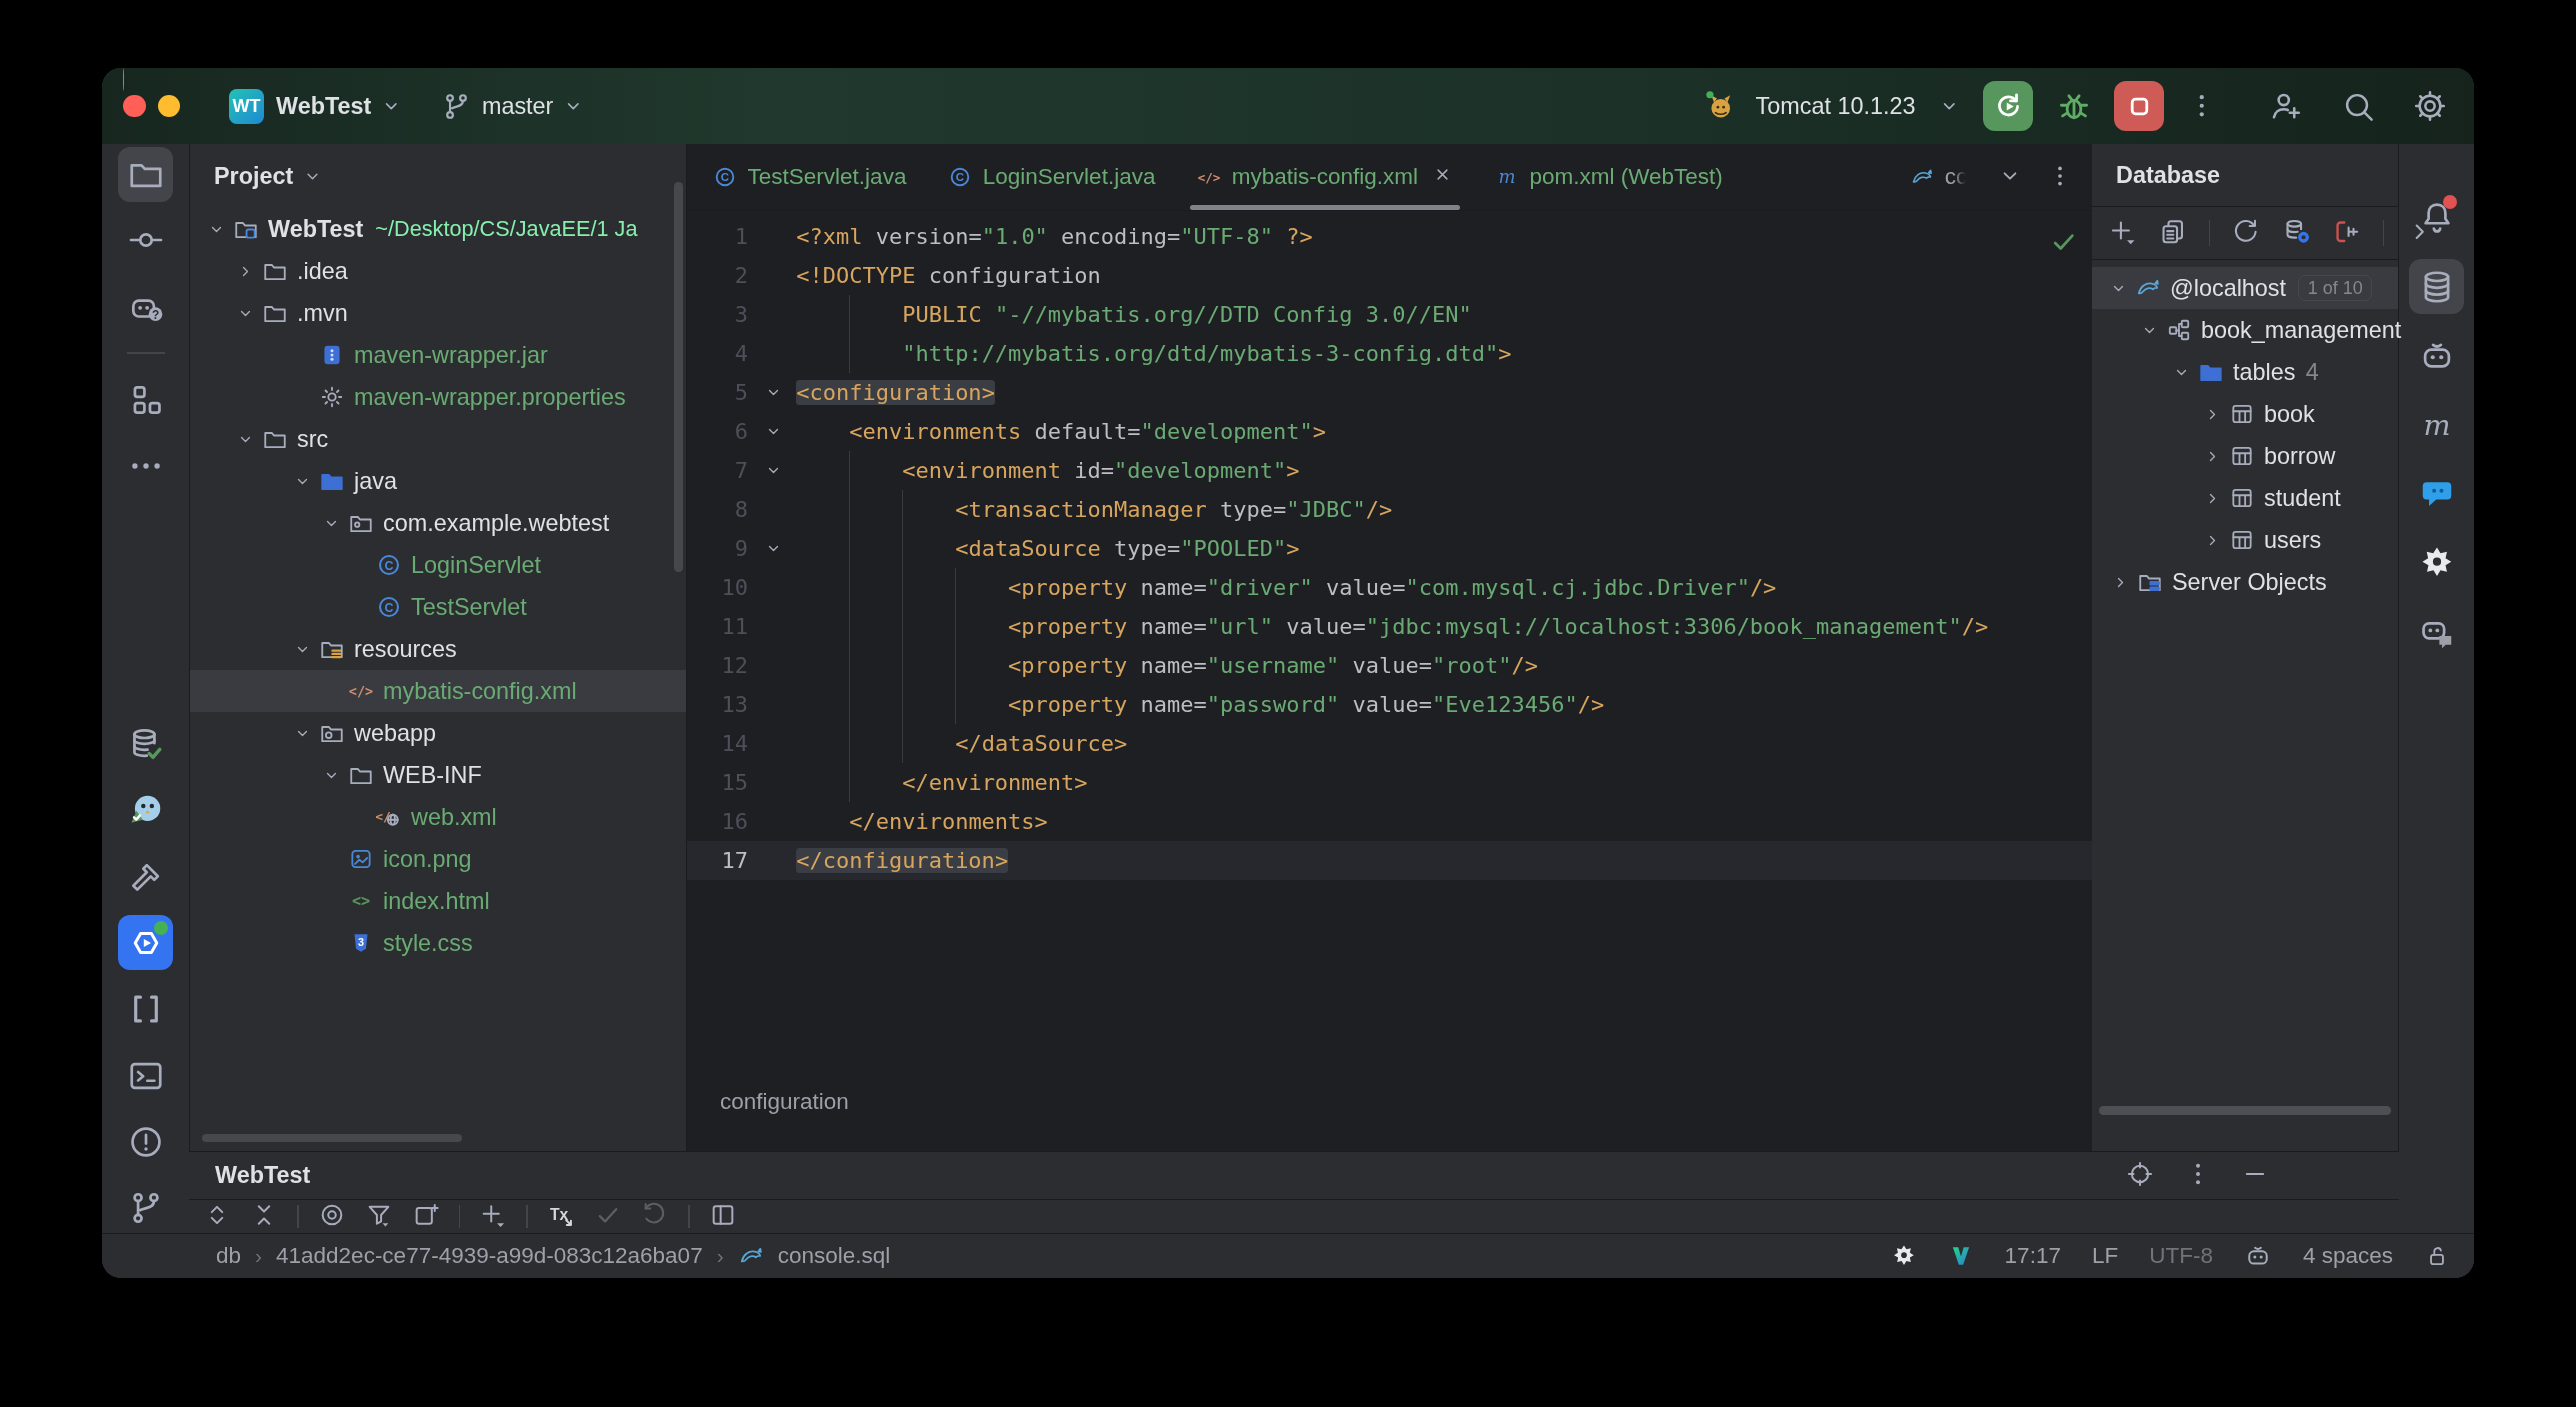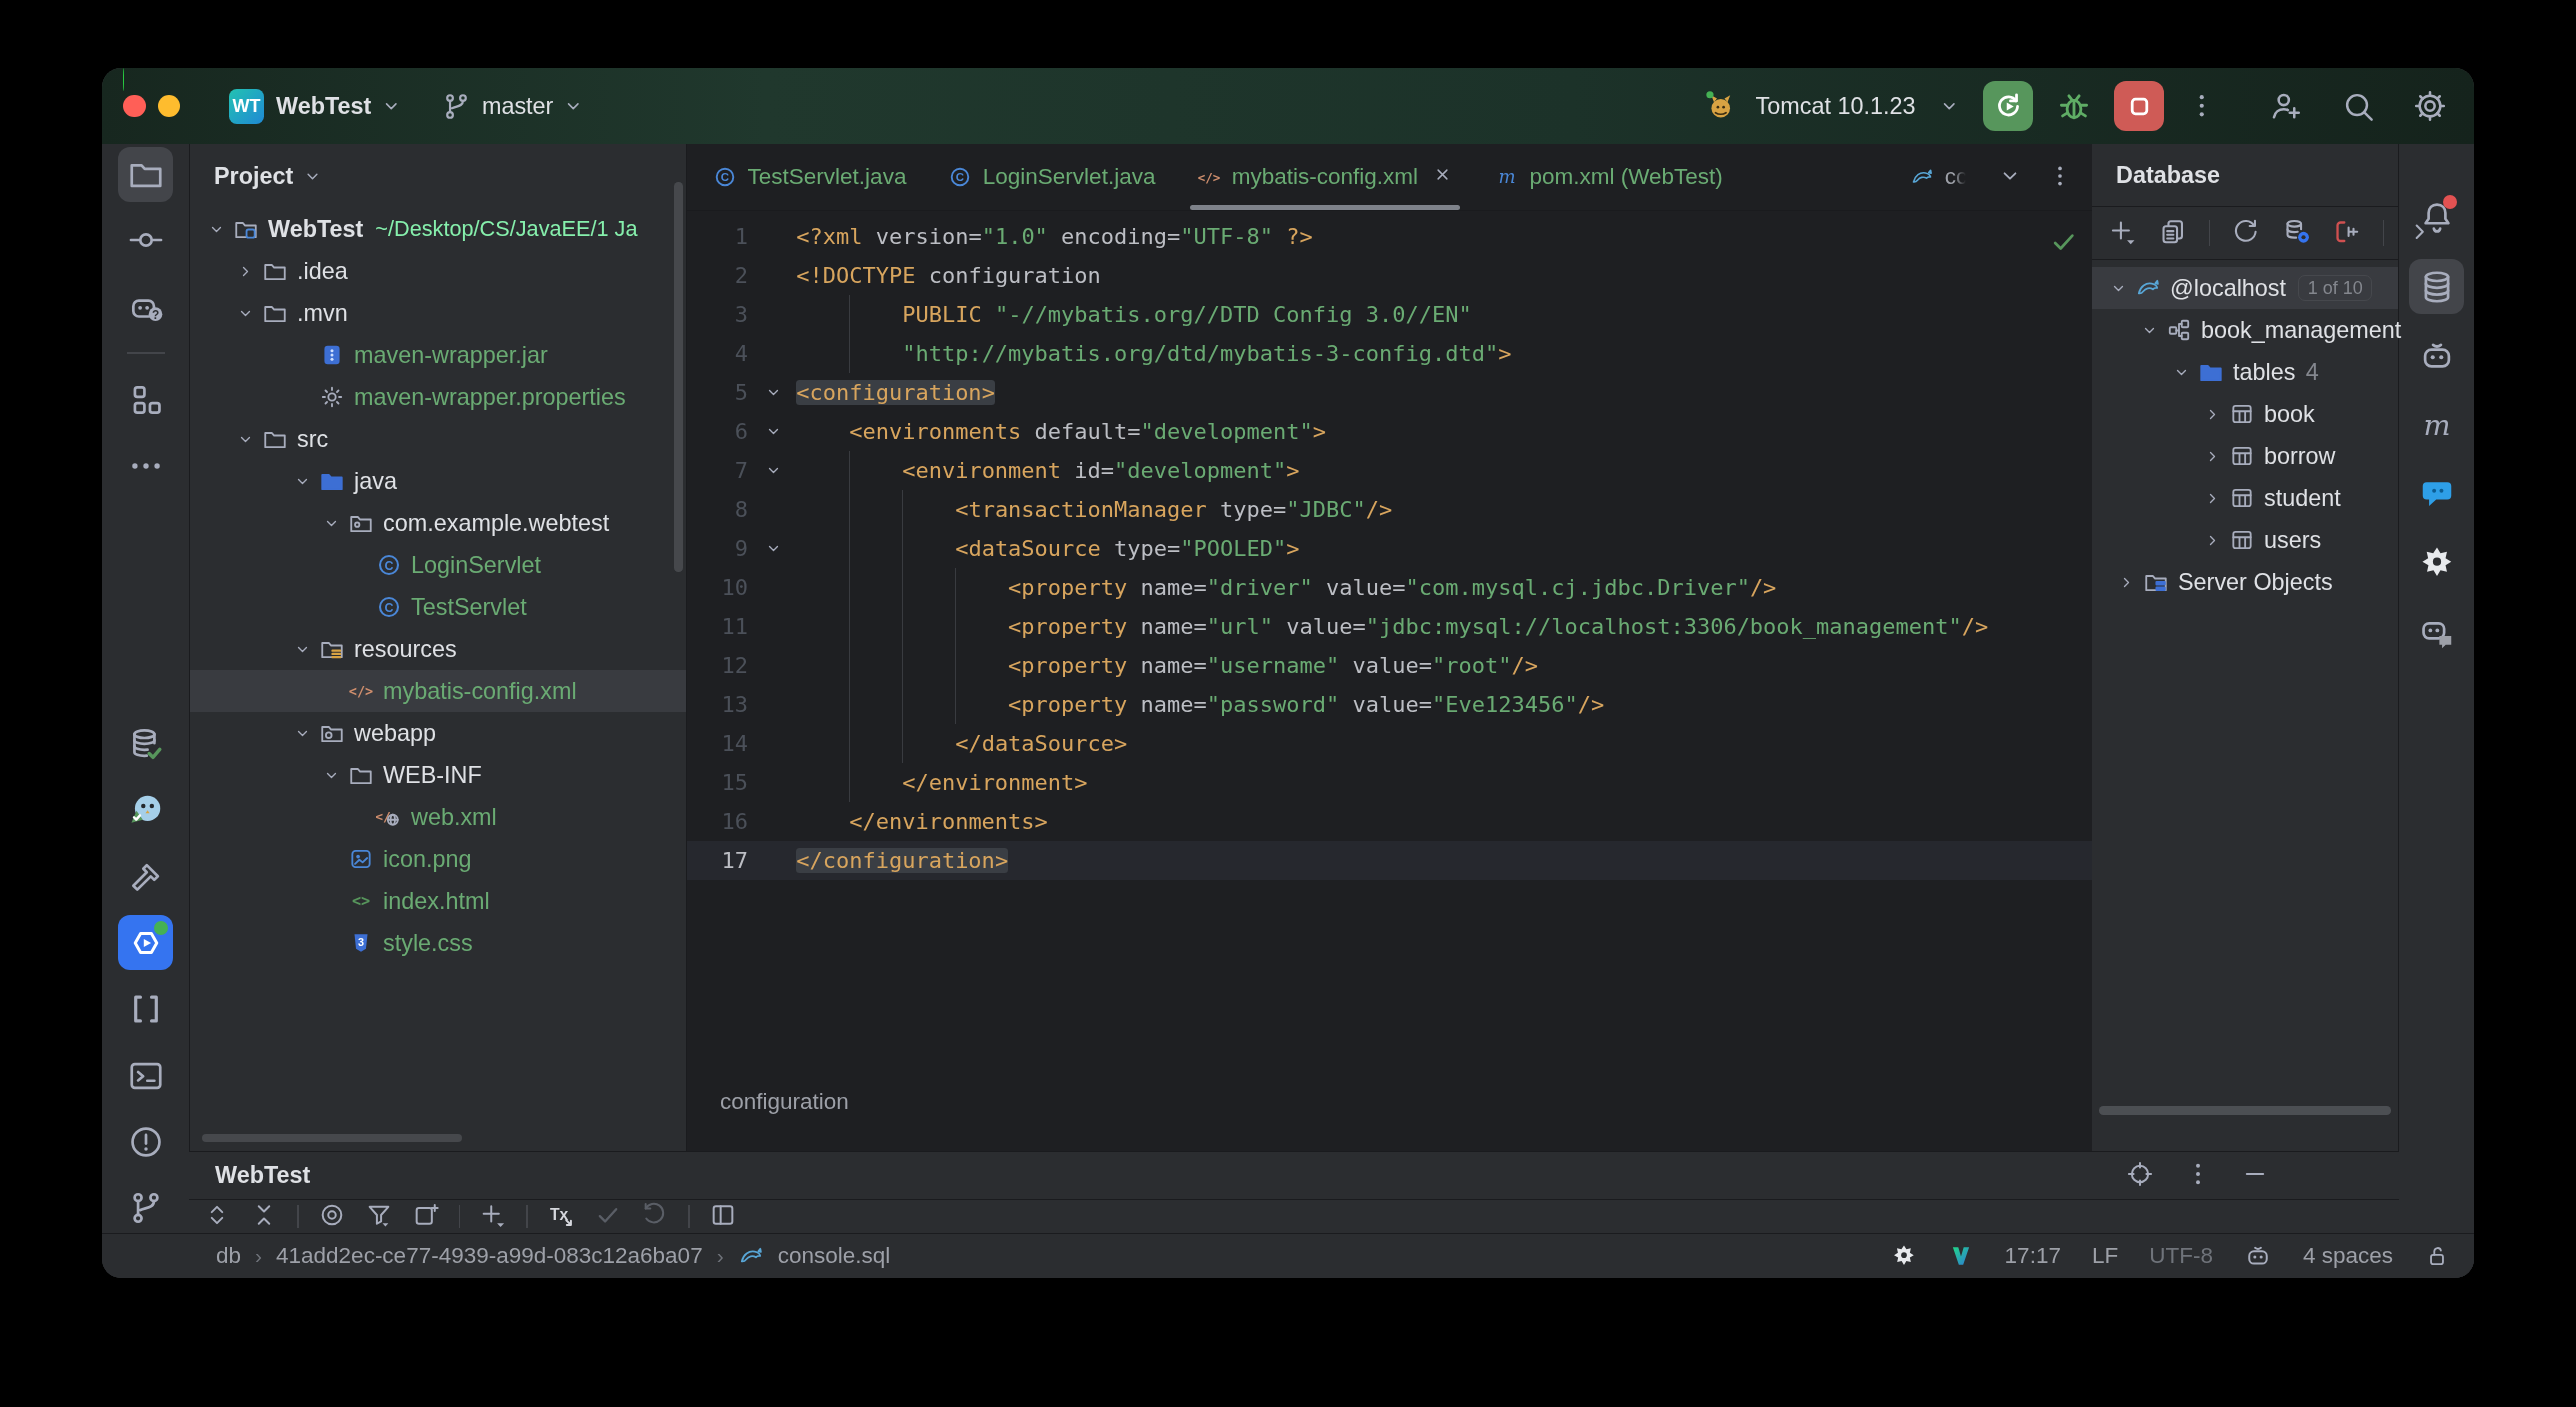--- a/index.html
+++ b/index.html
@@ -867,21 +867,21 @@
             <span class="ticon">
               <span class="ic" style="width:26px;height:26px">
                 <svg width="26" height="26" viewBox="0 0 24 24" fill="none" stroke="#a8adbd" stroke-width="1.7" stroke-linecap="round" stroke-linejoin="round">
                   <rect x="4" y="4.5" width="16" height="15" rx="2"></rect>
                   <path d="M4 9.5h16M9.7 9.5v10M14.9 9.5v10"></path>
                 </svg>
               </span>
             </span>
             <span class="tlabel">users</span>
           </div>
-          <div class="trow" style="padding-left:20px">
+          <div class="trow" style="padding-left:14px">
             <span class="chev">
               <span class="ic" style="width:19px;height:19px">
                 <svg width="19" height="19" viewBox="0 0 24 24" fill="none" stroke="#a8adbd" stroke-width="1.7" stroke-linecap="round" stroke-linejoin="round">
                   <path d="M9.5 7l5 5-5 5"></path>
                 </svg>
               </span>
             </span>
             <span class="ticon">
               <span class="ic" style="width:26px;height:26px">
                 <svg width="26" height="26" viewBox="0 0 24 24" fill="none" stroke="#a8adbd" stroke-width="1.7" stroke-linecap="round" stroke-linejoin="round">

